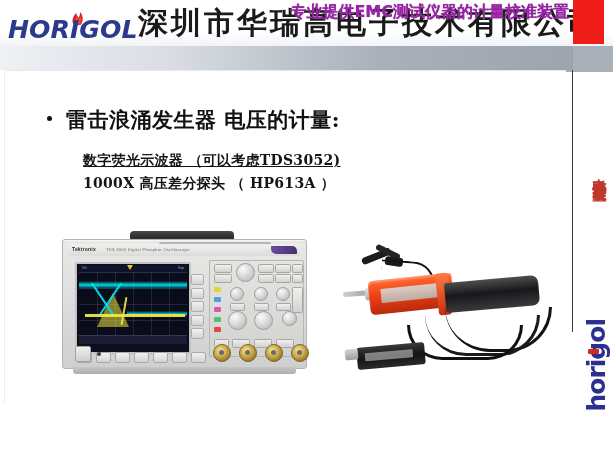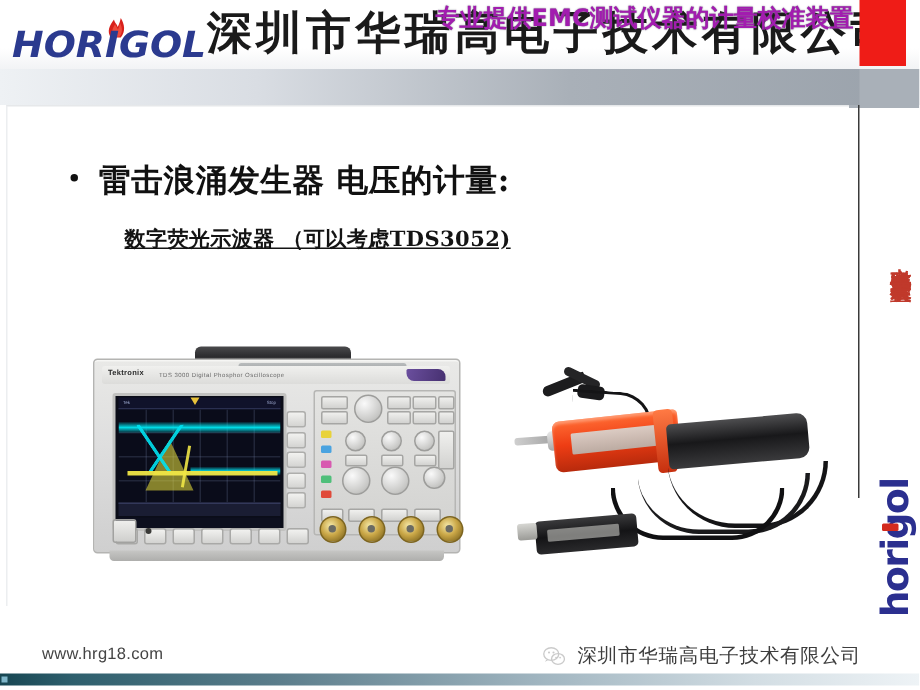--- a/index.html
+++ b/index.html
@@ -662,20 +662,21 @@
   <div class="subtitle-text">专业提供EMC测试仪器的计量校准装置</div>
 
   <div class="content-panel">
 
     <div class="bullet-row">
       <span class="bullet-dot"></span>
       <span class="bullet-title">雷击浪涌发生器 电压的计量:</span>
     </div>
 
     <div class="sub-line sub-line-1">数字荧光示波器 （可以考虑TDS3052)</div>
+    <div class="sub-line sub-line-2">1000X 高压差分探头 （ HP613A ）</div>
 
     <div class="scope">
       <div class="scope-handle"></div>
       <div class="scope-body">
         <div class="scope-handle-slot"></div>
 
         <div class="scope-brandbar">
           <span class="scope-brand-tek">Tektronix</span>
           <span class="scope-brand-model">TDS 3000 Digital Phosphor Oscilloscope</span>
           <span class="scope-brand-logo"></span>
@@ -804,34 +805,14 @@
     </div>
   </div>
 
   <div class="right-band"></div>
   <div class="right-gray-top"></div>
   <div class="vert-divider"></div>
   <div class="vert-text">电磁兼容计量校准装置</div>
   <div class="vert-logo">horigol</div>
   <div class="vert-logo-dot"></div>
 
-  <div class="footer">
-    <div class="footer-url">www.hrg18.com</div>
-
-    <span class="footer-wechat-icon">
-      <svg width="15" height="13" viewBox="0 0 15 13">
-        <ellipse cx="5.5" cy="5" rx="5" ry="4.2" fill="none" stroke="#6b6b6b" stroke-width="0.9"></ellipse>
-        <ellipse cx="10" cy="8.3" rx="4.3" ry="3.6" fill="none" stroke="#6b6b6b" stroke-width="0.9"></ellipse>
-        <circle cx="4" cy="4" r="0.7" fill="#6b6b6b"></circle>
-        <circle cx="7" cy="4" r="0.7" fill="#6b6b6b"></circle>
-        <circle cx="8.7" cy="7.4" r="0.6" fill="#6b6b6b"></circle>
-        <circle cx="11.4" cy="7.4" r="0.6" fill="#6b6b6b"></circle>
-        <path d="M2.4 8.6 L1.2 10.2 L3.3 9.4 Z" fill="#6b6b6b"></path>
-      </svg>
-    </span>
-
-    <div class="footer-company">深圳市华瑞高电子技术有限公司</div>
-
-    <div class="footer-bar"></div>
-    <div class="footer-bar-tick"></div>
-  </div>
 
 </div>
 
 </body></html>

